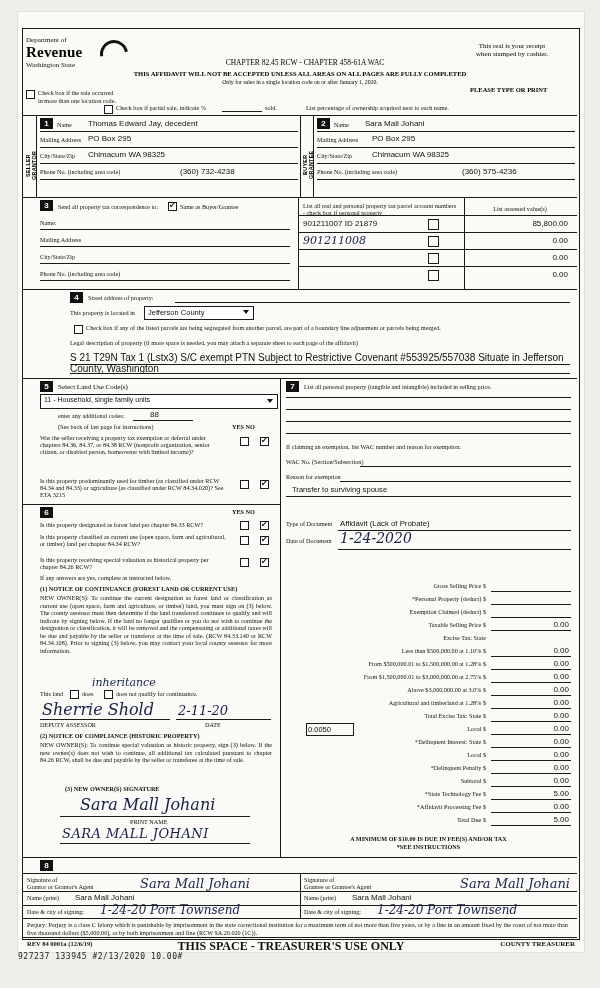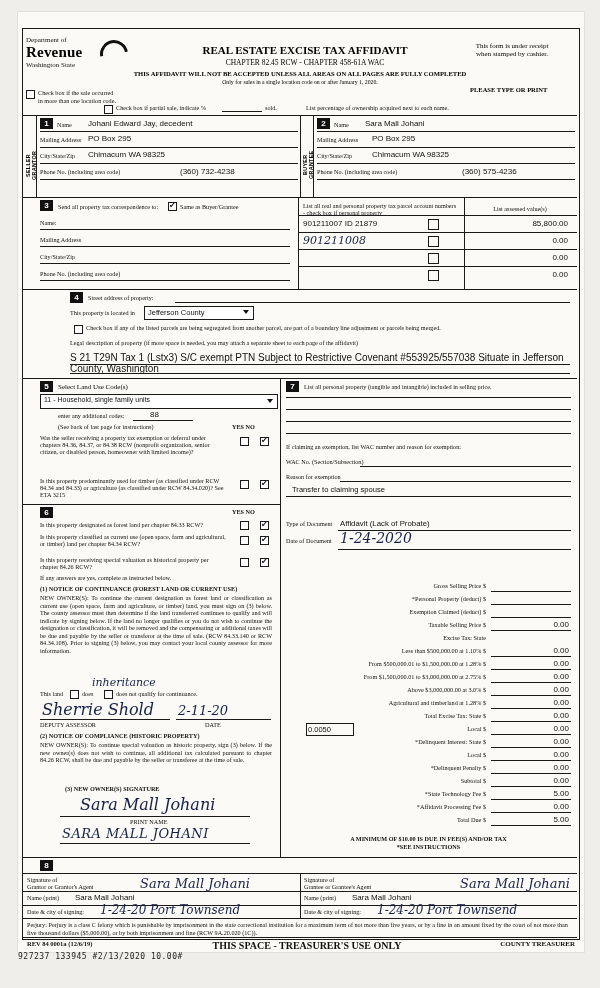--- a/index.html
+++ b/index.html
@@ -89,27 +89,26 @@
 <div class="page">
   <div class="sheet"></div>
 
   <div class="abs" style="left:26px;top:36px;">
     <div class="t" style="font-size:7px;">Department of</div>
     <div class="b" style="font-size:15px;letter-spacing:.2px;">Revenue</div>
     <div class="t" style="font-size:7px;">Washington State</div>
   </div>
   <div class="logo-swoosh" style="left:100px;top:40px;"></div>
 
-  <div class="abs c b" style="left:160px;top:44px;width:290px;font-size:11px;">REAL ESTATE EXCISE TAX AFFIDAVIT</div>
   <div class="abs c" style="left:160px;top:58px;width:290px;font-size:7.5px;font-family:Liberation Serif, serif;">CHAPTER 82.45 RCW - CHAPTER 458-61A WAC</div>
   <div class="abs c b" style="left:40px;top:70px;width:520px;font-size:6.6px;">THIS AFFIDAVIT WILL NOT BE ACCEPTED UNLESS ALL AREAS ON ALL PAGES ARE FULLY COMPLETED</div>
   <div class="abs c" style="left:40px;top:79px;width:520px;font-size:5.8px;">Only for sales in a single location code on or after January 1, 2020.</div>
 
   <div class="abs" style="left:452px;top:42px;width:120px;font-size:7px;text-align:center;">
-    <div>This form is under receipt</div>
+    <div>This real is your receipt</div>
     <div>when stamped by cashier.</div>
   </div>
   <div class="abs b" style="left:470px;top:86px;font-size:6.5px;">PLEASE TYPE OR PRINT</div>
 
   <div class="frame"></div>
 
   <div class="ck" style="left:26px;top:90px;"></div>
   <div class="abs t" style="left:38px;top:89px;width:180px;">Check box if the sale occurred</div>
   <div class="abs t" style="left:38px;top:97px;width:180px;">in more than one location code.</div>
   <div class="ck" style="left:104px;top:105px;"></div>
@@ -124,21 +123,21 @@
   <div class="line vl" style="left:36px;top:115px;height:82px;"></div>
   <div class="line vl" style="left:313px;top:115px;height:82px;"></div>
 
   <div class="numbox" style="left:40px;top:118px;">1</div>
   <div class="numbox" style="left:317px;top:118px;">2</div>
 
   <div class="sideband" style="left:25px;top:140px;height:50px;">SELLER GRANTOR</div>
   <div class="sideband" style="left:302px;top:140px;height:50px;">BUYER GRANTEE</div>
 
   <div class="abs t" style="left:57px;top:121px;">Name</div>
-  <div class="abs type" style="left:88px;top:119px;font-size:8px;">Johani Edward Jay, decedent</div>
+  <div class="abs type" style="left:88px;top:119px;font-size:8px;">Thomas Edward Jay, decedent</div>
   <div class="line hl" style="left:40px;top:131px;width:258px;"></div>
 
   <div class="abs t" style="left:40px;top:136px;">Mailing Address</div>
   <div class="abs type" style="left:88px;top:134px;font-size:8px;">PO Box  295</div>
   <div class="line hl" style="left:40px;top:147px;width:258px;"></div>
 
   <div class="abs t" style="left:40px;top:152px;">City/State/Zip</div>
   <div class="abs type" style="left:88px;top:150px;font-size:8px;">Chimacum WA 98325</div>
   <div class="line hl" style="left:40px;top:163px;width:258px;"></div>
 
@@ -314,21 +313,21 @@
   <div class="line hl" style="left:286px;top:421px;width:285px;"></div>
   <div class="line hl" style="left:286px;top:433px;width:285px;"></div>
 
   <div class="abs t" style="left:286px;top:443px;">If claiming an exemption, list WAC number and reason for exemption:</div>
   <div class="abs t" style="left:286px;top:458px;">WAC No. (Section/Subsection)</div>
   <div class="line hl" style="left:360px;top:466px;width:211px;"></div>
   <div class="abs type t8" style="left:366px;top:456px;"></div>
 
   <div class="abs t" style="left:286px;top:473px;">Reason for exemption</div>
   <div class="line hl" style="left:340px;top:481px;width:231px;"></div>
-  <div class="abs type" style="left:292px;top:485px;font-size:7.6px;">Transfer to claiming spouse</div>
+  <div class="abs type" style="left:292px;top:485px;font-size:7.6px;">Transfer to surviving spouse</div>
   <div class="line hl" style="left:286px;top:496px;width:285px;"></div>
 
   <div class="abs t" style="left:286px;top:520px;">Type of Document</div>
   <div class="abs type" style="left:340px;top:519px;font-size:7.8px;">Affidavit (Lack of Probate)</div>
   <div class="line hl" style="left:338px;top:530px;width:233px;"></div>
 
   <div class="abs t" style="left:286px;top:537px;">Date of Document</div>
   <div class="abs hand" style="left:340px;top:530px;font-size:14px;">1-24-2020</div>
   <div class="line hl" style="left:338px;top:549px;width:233px;"></div>
 
@@ -440,17 +439,17 @@
   <div class="abs hand" style="left:100px;top:903px;font-size:12px;">1-24-20  Port Townsend</div>
   <div class="line hl" style="left:23px;top:918px;width:554px;"></div>
 
   <div class="abs t" style="left:304px;top:908px;">Date &amp; city of signing:</div>
   <div class="abs hand" style="left:377px;top:903px;font-size:12px;">1-24-20  Port Townsend</div>
 
   <div class="abs t" style="left:27px;top:921px;width:548px;line-height:1.25;">Perjury: Perjury is a class C felony which is punishable by imprisonment in the state correctional institution for a maximum term of not more than five years, or by a fine in an amount fixed by the court of not more than five thousand dollars ($5,000.00), or by both imprisonment and fine (RCW 9A.20.020 (1C)).</div>
 
   <div class="line hl" style="left:23px;top:937px;width:554px;"></div>
   <div class="abs t b" style="left:27px;top:940px;font-size:6.5px;">REV 84 0001a (12/6/19)</div>
-  <div class="abs t b c" style="left:192px;top:940px;width:230px;font-size:10px;">THIS SPACE - TREASURER'S USE ONLY</div>
+  <div class="abs t b c" style="left:176px;top:940px;width:230px;font-size:12px;">THIS SPACE - TREASURER'S USE ONLY</div>
   <div class="abs t b r" style="left:440px;top:940px;width:135px;font-size:7px;">COUNTY TREASURER</div>
 
   <div class="footerbar">927237 133945 #2/13/2020 10.00#</div>
 </div>
 
 </body></html>

